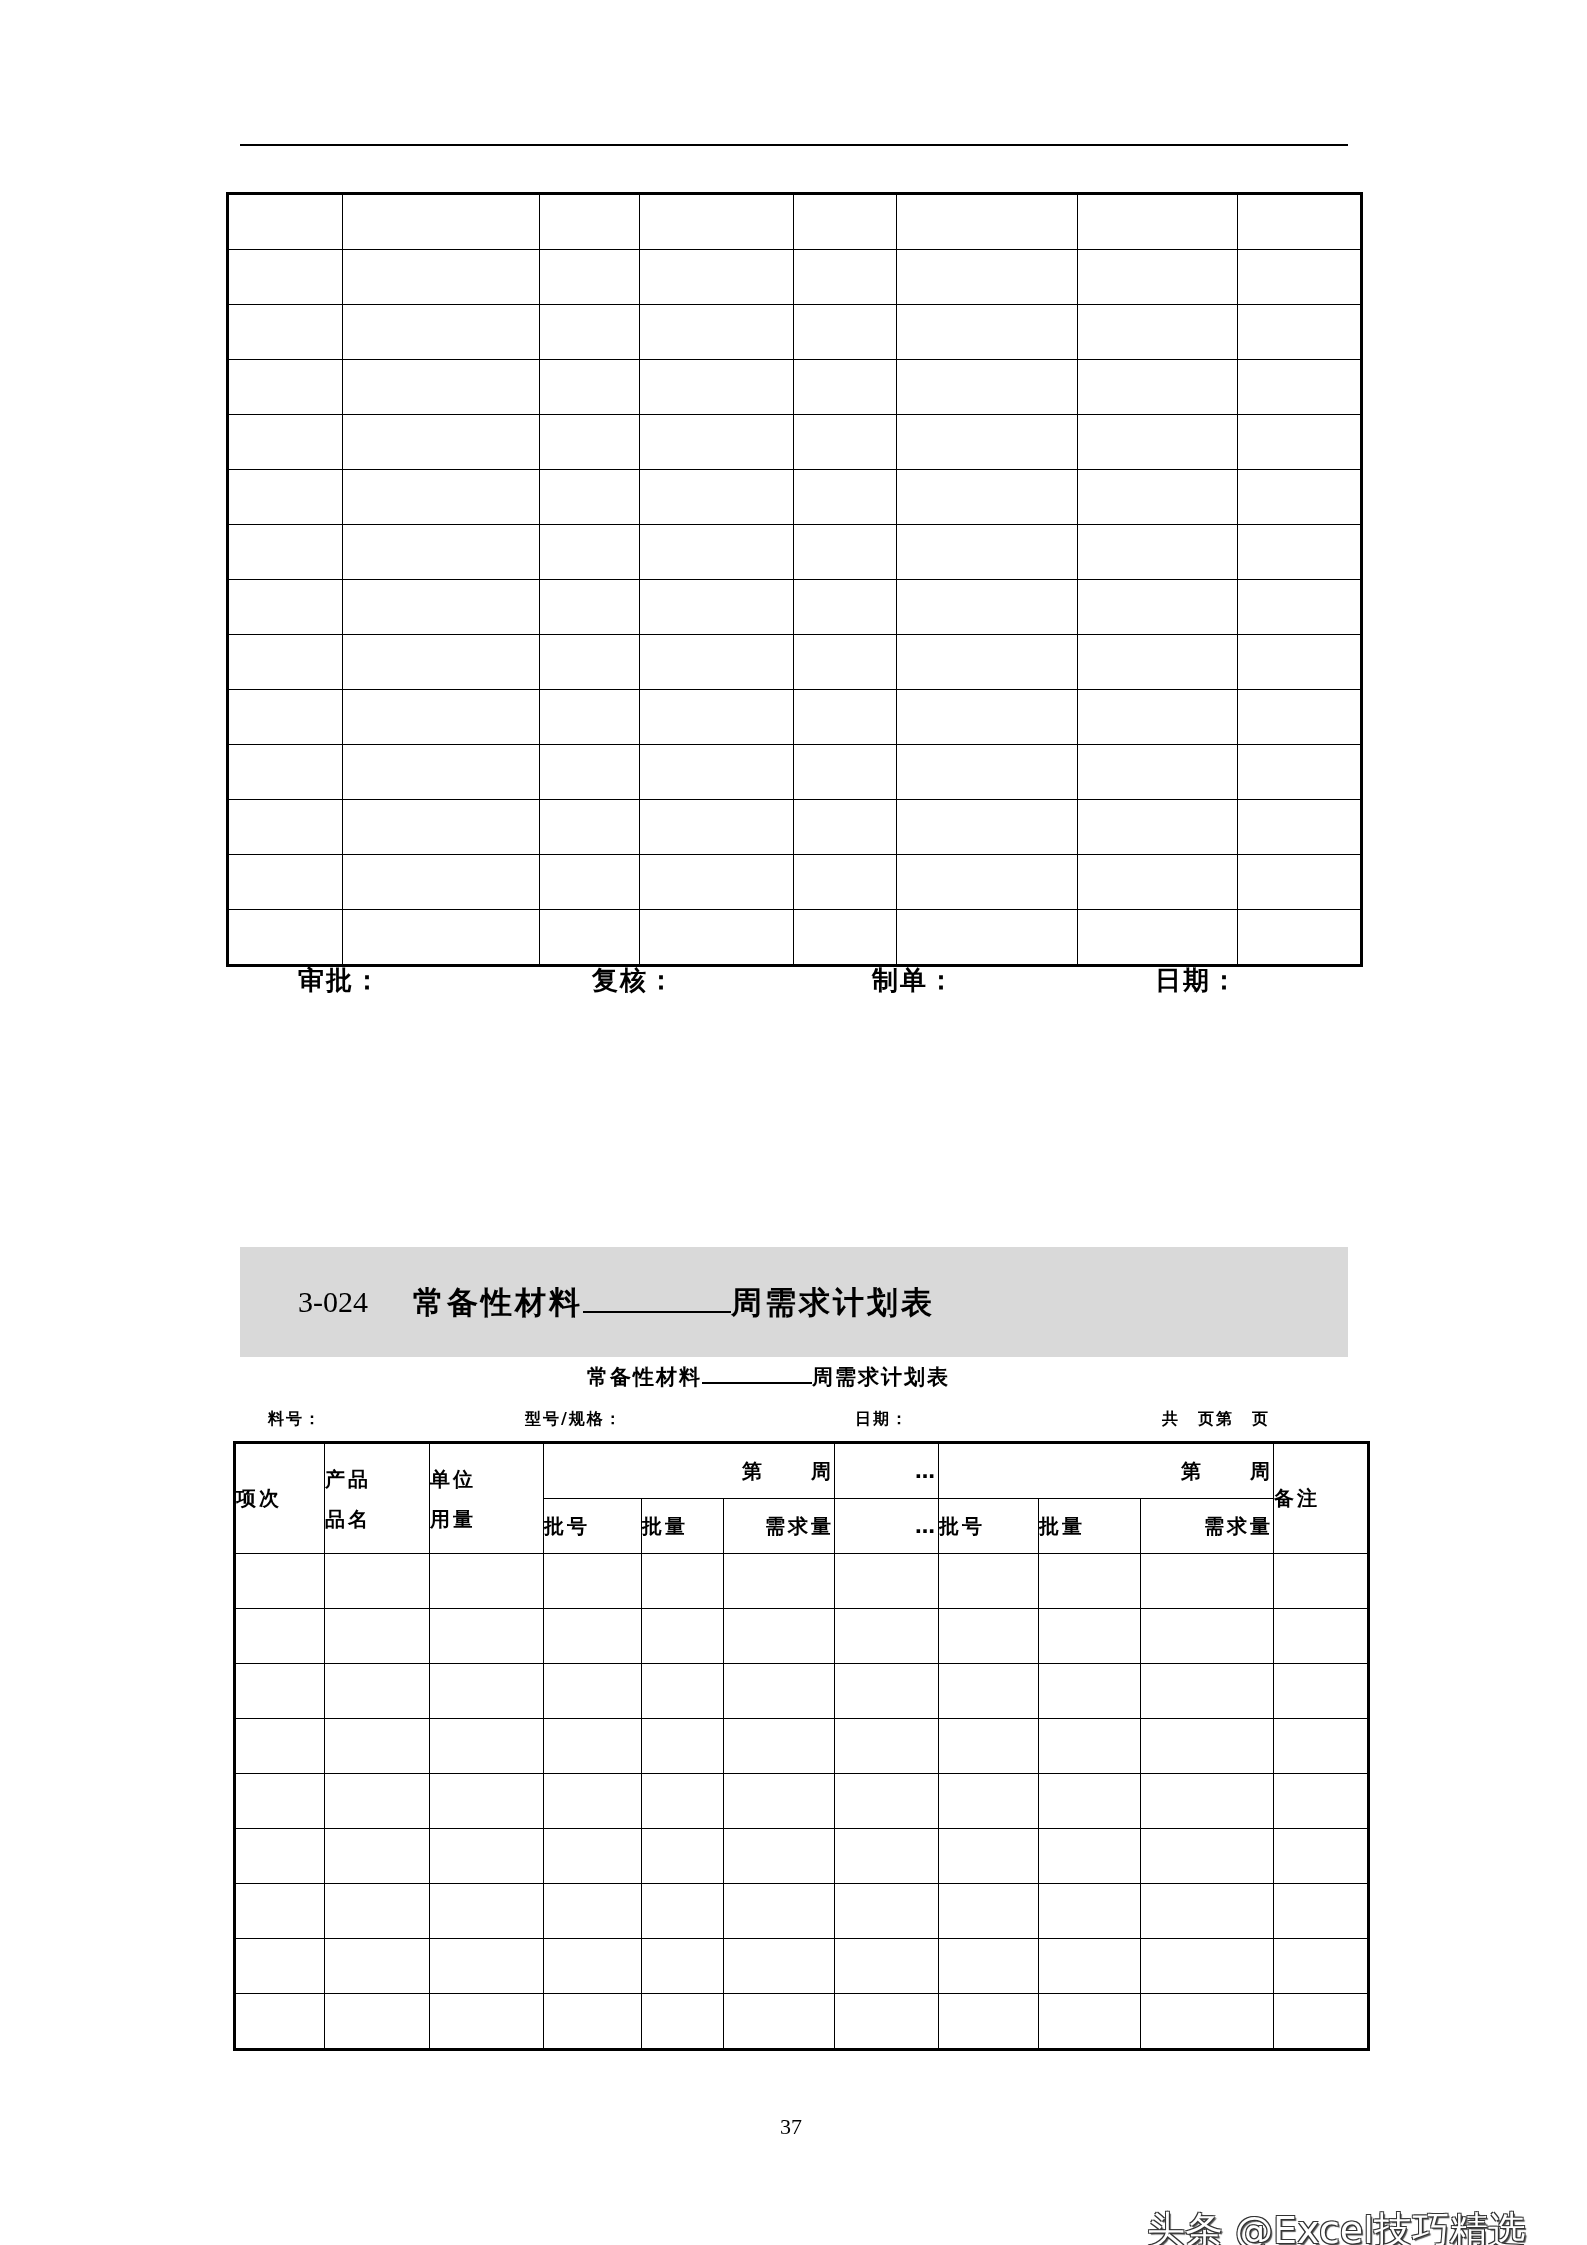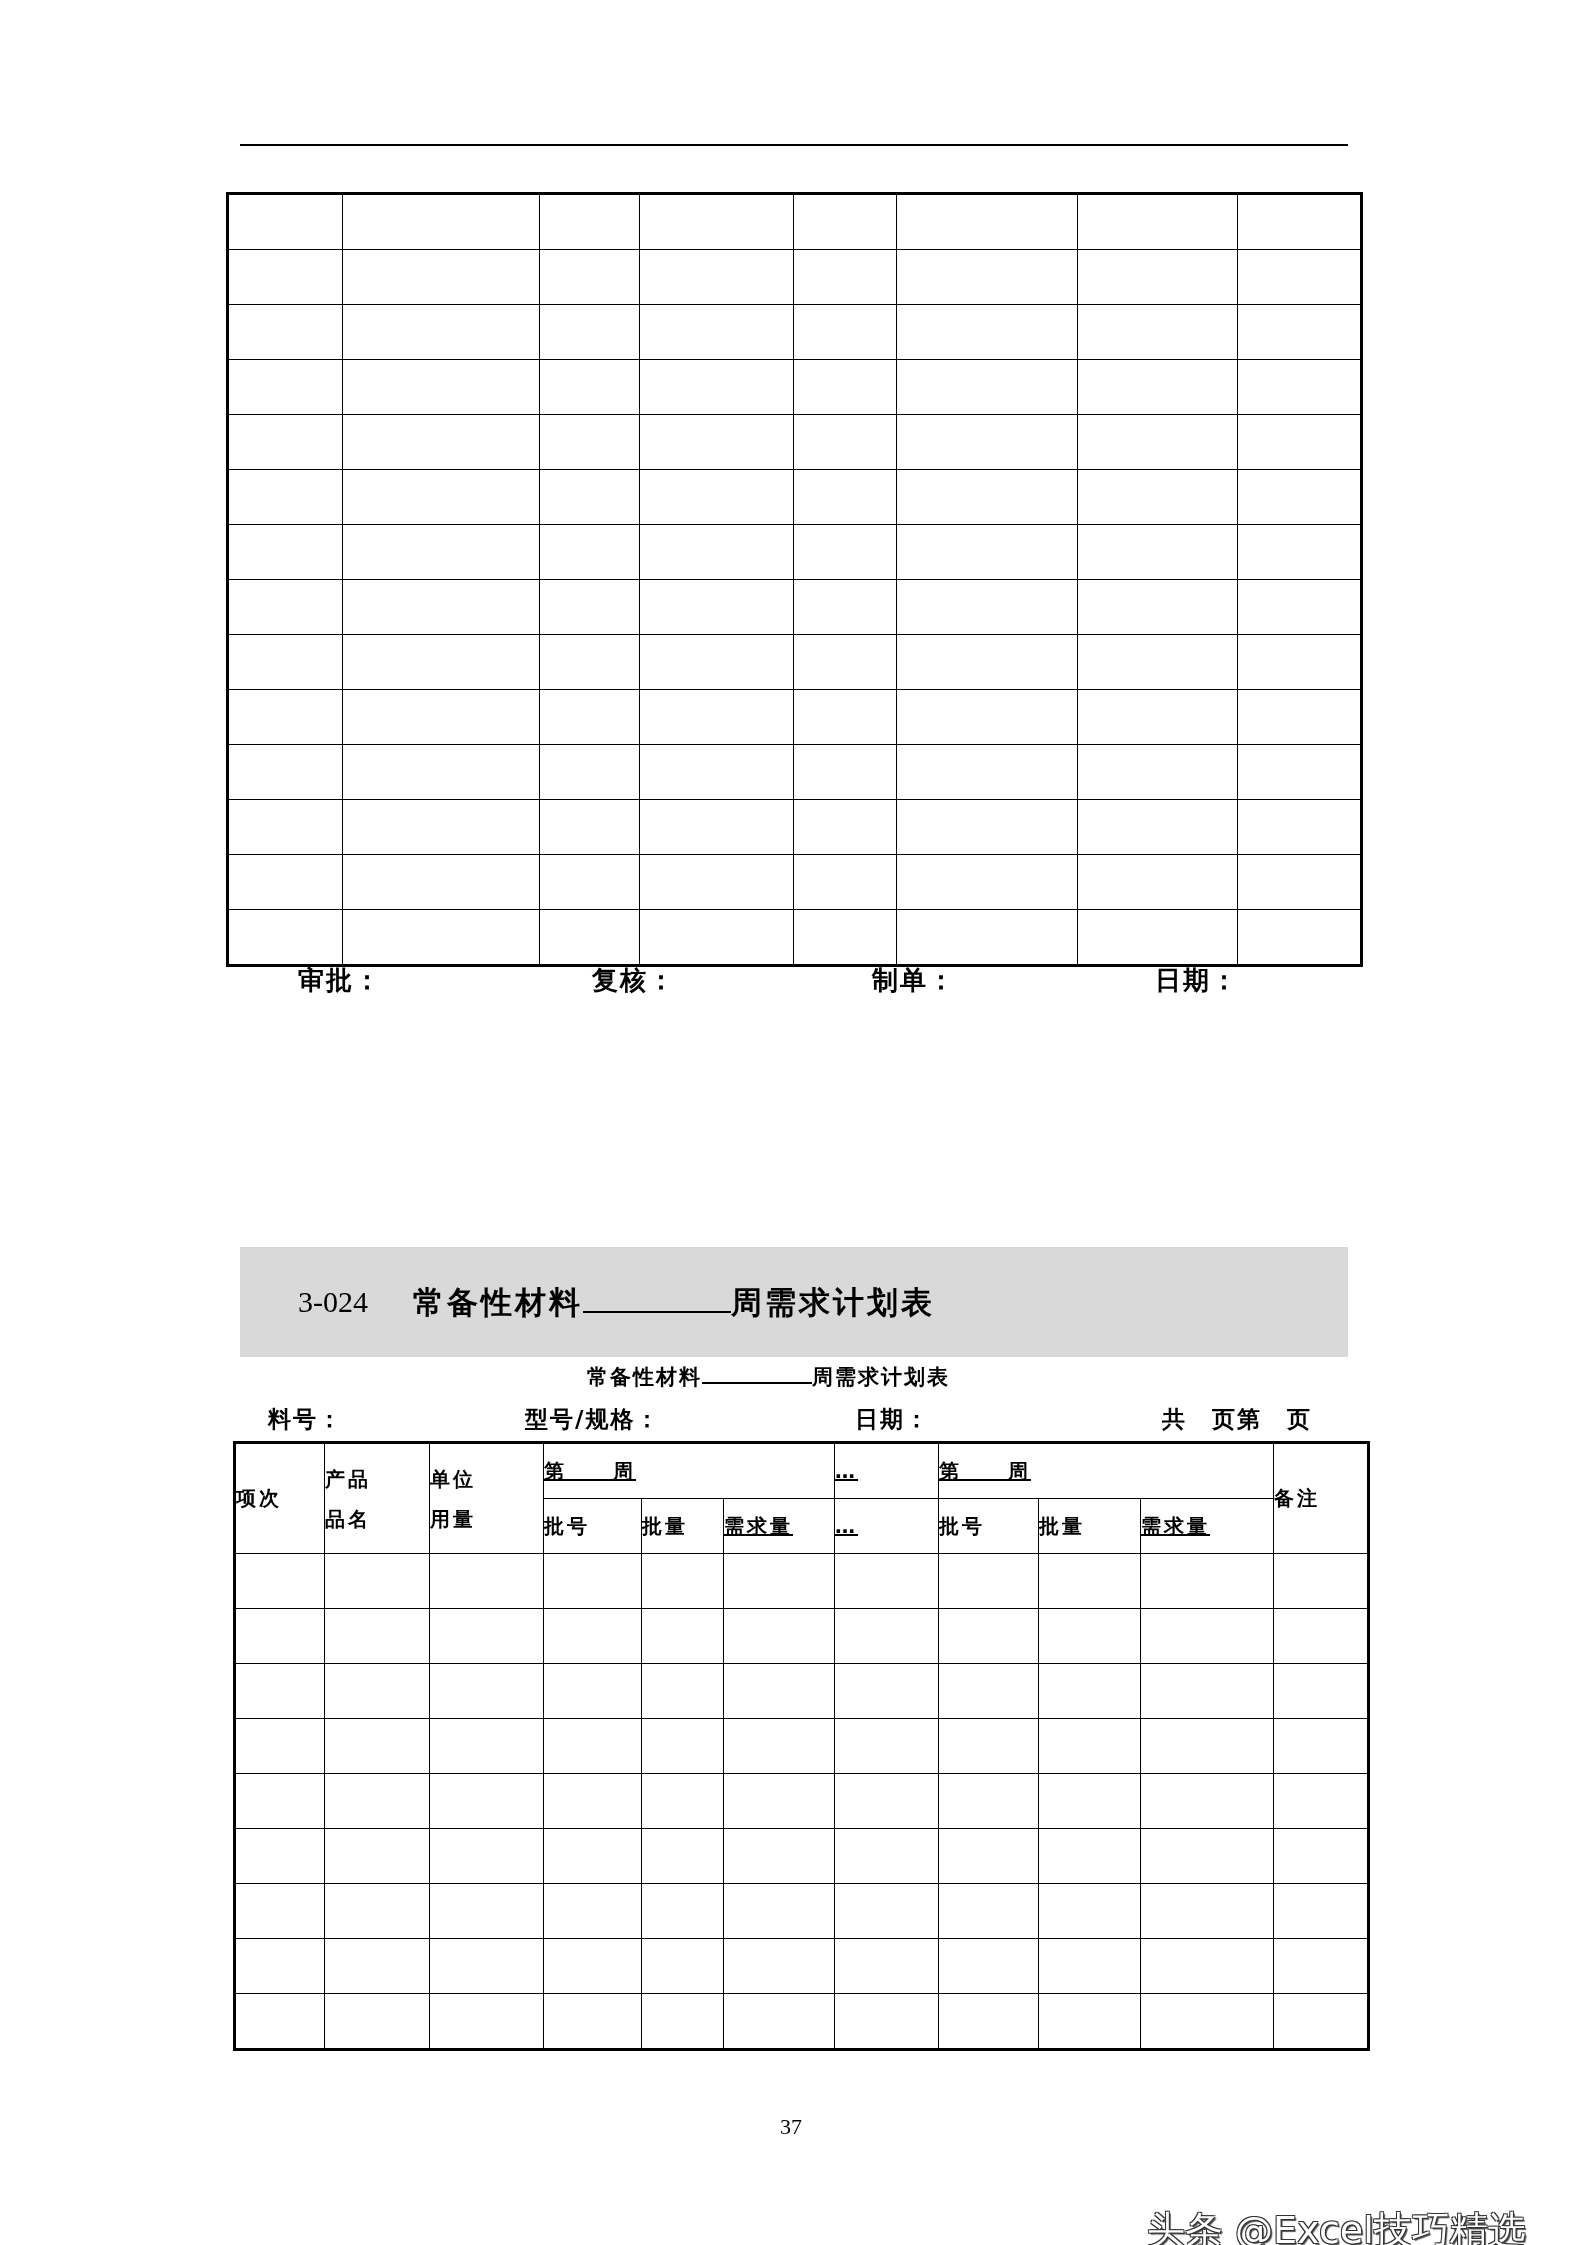--- a/index.html
+++ b/index.html
@@ -22,27 +22,27 @@
   .band { left:240px; top:1247px; width:1108px; height:110px; background:#d9d9d9; }
   .band-code { left:298px; top:1286px; font-family:"Liberation Serif", serif; 
                font-size:30px; line-height:32px; }
   .band-title { left:413px; top:1284px; font-size:31px; font-weight:bold; line-height:36px;
                 letter-spacing:3px; white-space:nowrap; }
   .blank { display:inline-block; border-bottom:2px solid #000; vertical-align:baseline; }
 
   .subtitle { left:587px; top:1364px; font-size:21px; font-weight:bold; line-height:26px;
               letter-spacing:2px; white-space:nowrap; }
 
-  .info { top:1406px; font-size:23px; font-weight:bold; line-height:26px; letter-spacing:2px; white-space:nowrap; }
+  .info { top:1406px; font-size:16px; font-weight:bold; line-height:26px; letter-spacing:2px; white-space:nowrap; }
 
   #t2 { left:233px; top:1441px; width:1134px; height:598px; }
   #t2 td { height:54px; }
   #t2 tr.h1 td, #t2 tr.h2 td { height:54px; }
   .hdr { font-size:20px; font-weight:bold; letter-spacing:3px; padding-left:10px; }
-  .hdr-c { text-align:left;text-decoration:underline; }
+  .hdr-c { text-align:right; }
   .stack { line-height:40px; padding-left:10px; }
 
   .pagenum { left:780px; top:2114px; font-family:"Liberation Serif", serif; font-size:22px; }
   .watermark { left:1147px; top:2205px; font-family:"DejaVu Sans", sans-serif; font-size:38px;
                color:#ffffff; white-space:nowrap;
                text-shadow:-1px -1px 0 #333, 1px -1px 0 #333, -1px 1px 0 #333, 1px 1px 0 #333, 2px 2px 1px #555; }
 </style>
 </head>
 <body>
 

